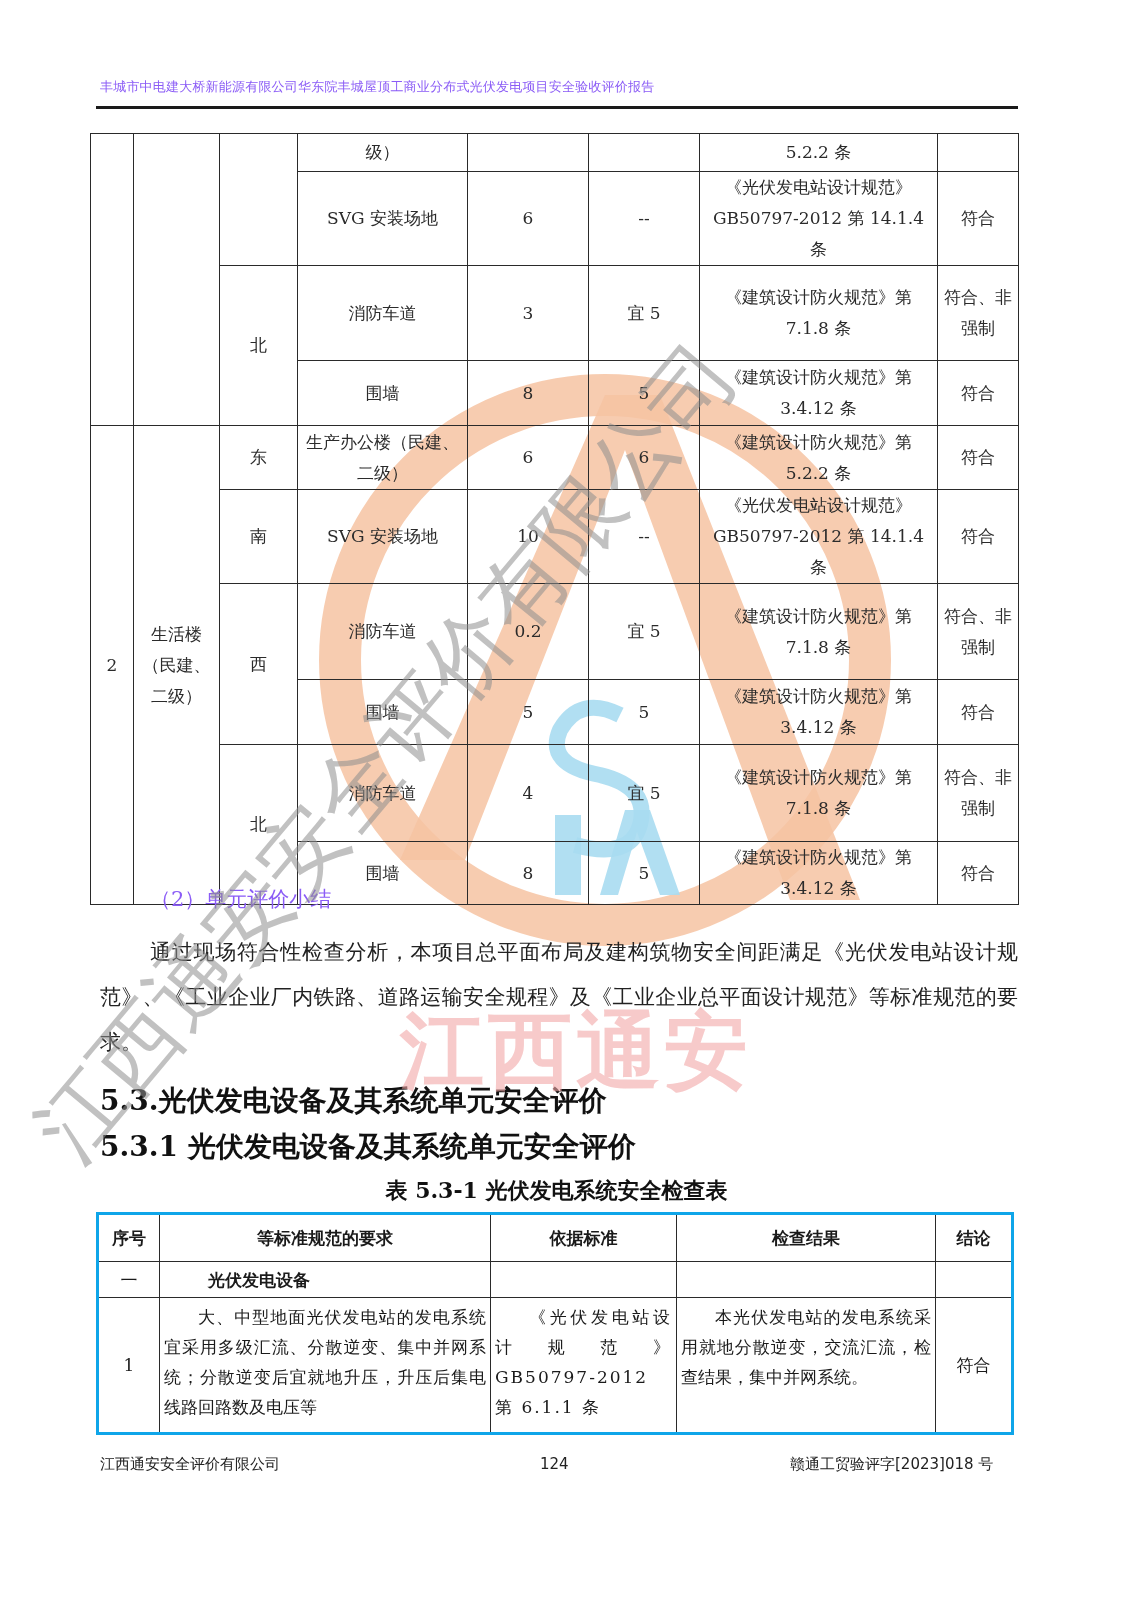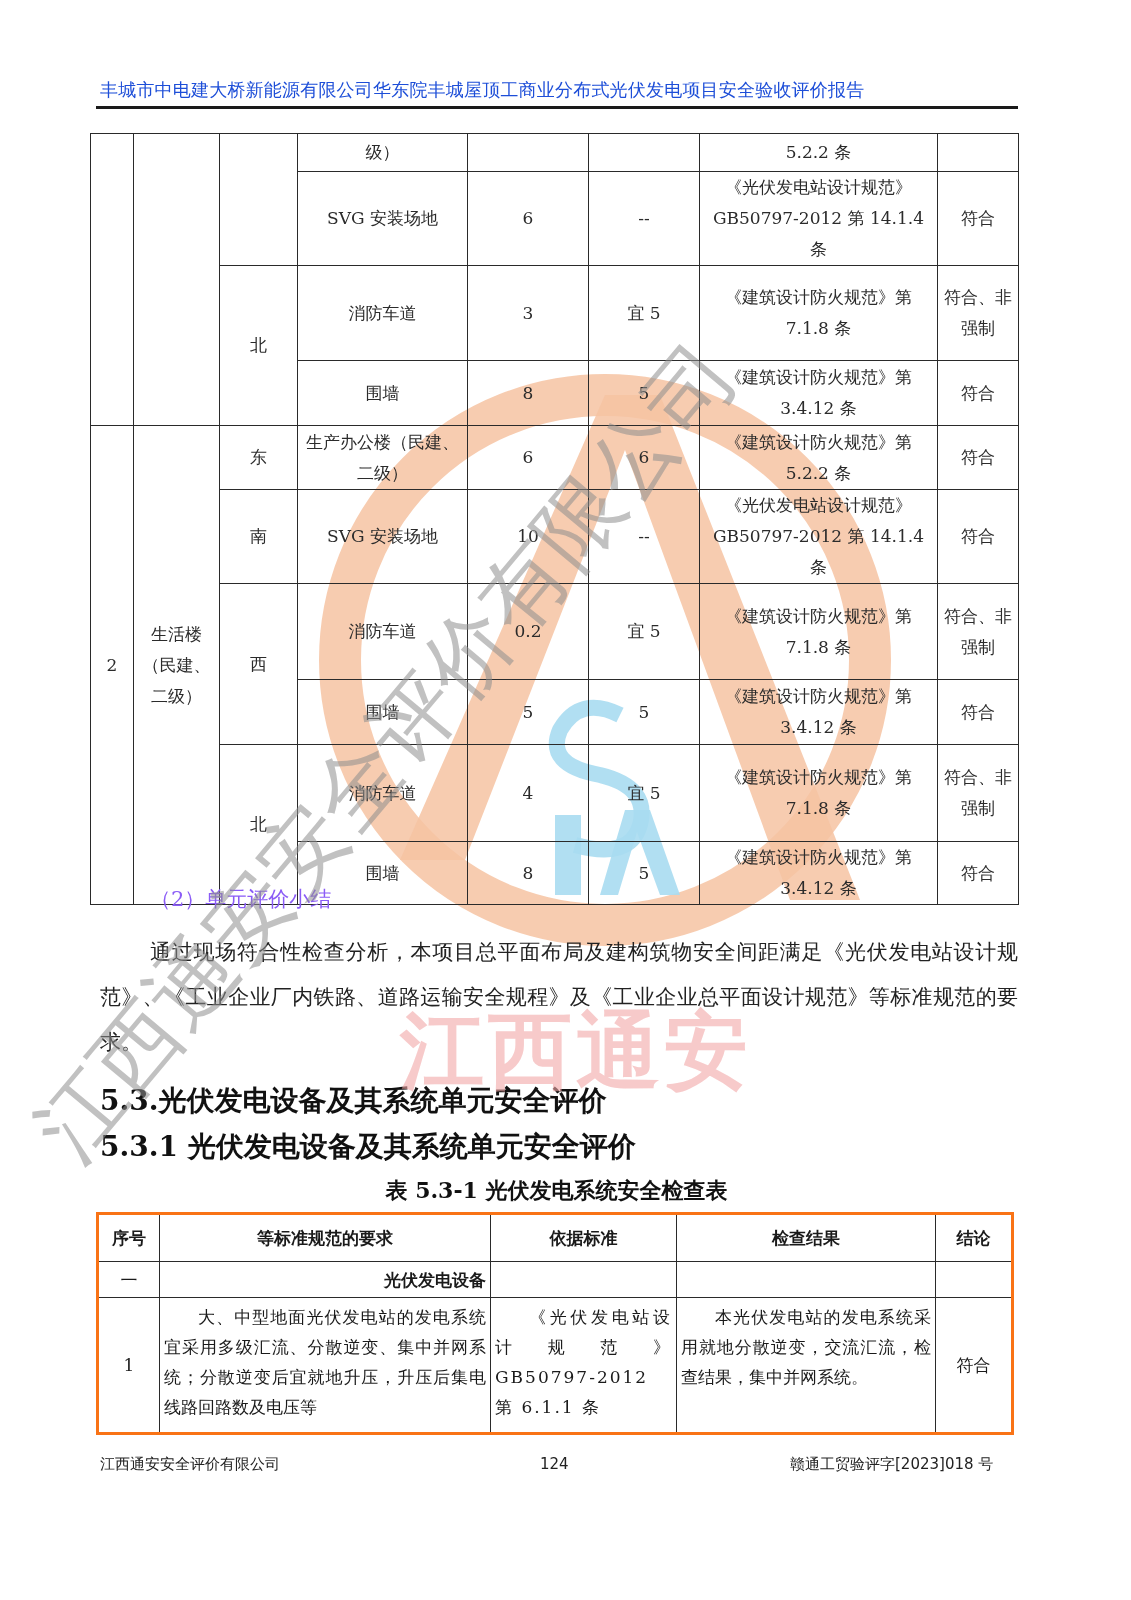--- a/index.html
+++ b/index.html
@@ -1,39 +1,39 @@
 <!DOCTYPE html>
 <html><head>
 <meta charset="utf-8">
 <style>
   html, body { margin: 0; padding: 0; background: #ffffff; }
   body { width: 1131px; height: 1600px; position: relative; overflow: hidden;
          font-family: "DejaVu Serif", "Liberation Serif", serif; color: #1a1a1a; }
   .header { position: absolute; left: 100px; top: 78px; width: 918px;
-            font-family: "DejaVu Sans", sans-serif; font-size: 18px; letter-spacing: 0.2px; color: #1d4ed8; }
+            font-family: "DejaVu Sans", sans-serif; font-size: 13px; letter-spacing: 0.2px; color: #8b5cf6; }
   .header-rule { position: absolute; left: 96px; top: 106px; width: 922px; height: 3px; background: #1a1a1a; }
 
   table { border-collapse: collapse; position: absolute; table-layout: fixed; }
   td, th { border: 1px solid #2a2a2a; text-align: center; vertical-align: middle;
            font-size: 17px; line-height: 31px; padding: 0 4px; font-weight: normal; }
 
   #t1 { left: 90px; top: 133px; width: 928px; }
   #t1 td { color: #2b2b2b; }
 
   .p-sub { position: absolute; left: 150px; top: 885px; font-size: 21px; color: #8b5cf6; }
   .p-body { position: absolute; left: 100px; top: 930px; width: 918px; font-size: 21px;
             line-height: 45px; color: #222; text-indent: 50px; text-align: justify; }
   .h2 { position: absolute; left: 100px; font-weight: bold; font-size: 28px; color: #111; }
   .caption { position: absolute; left: 0; width: 1113px; top: 1176px; text-align: center;
              font-weight: bold; font-size: 22px; color: #111; }
 
-  #t2 { left: 96px; top: 1212px; width: 915px; border: 3px solid #f97316; }
+  #t2 { left: 96px; top: 1212px; width: 915px; border: 3px solid #0ea5e9; }
   #t2 td, #t2 th { font-size: 17px; line-height: 30px; }
   #t2 th { font-weight: bold; font-family: "DejaVu Sans", sans-serif; height: 46px; }
-  #t2 .left { text-align: right; text-indent: 34px; }
+  #t2 .left { text-align: left; text-indent: 34px; }
   #t2 .just { text-align: justify; text-align-last: left; }
 
   .footer { position: absolute; top: 1455px; font-size: 15px; color: #222; font-family: "DejaVu Sans", sans-serif; }
 
   .wm { position: absolute; pointer-events: none; }
 </style>
 </head>
 <body>
 
 <svg class="wm" style="left:0;top:0;" width="1131" height="1600">

